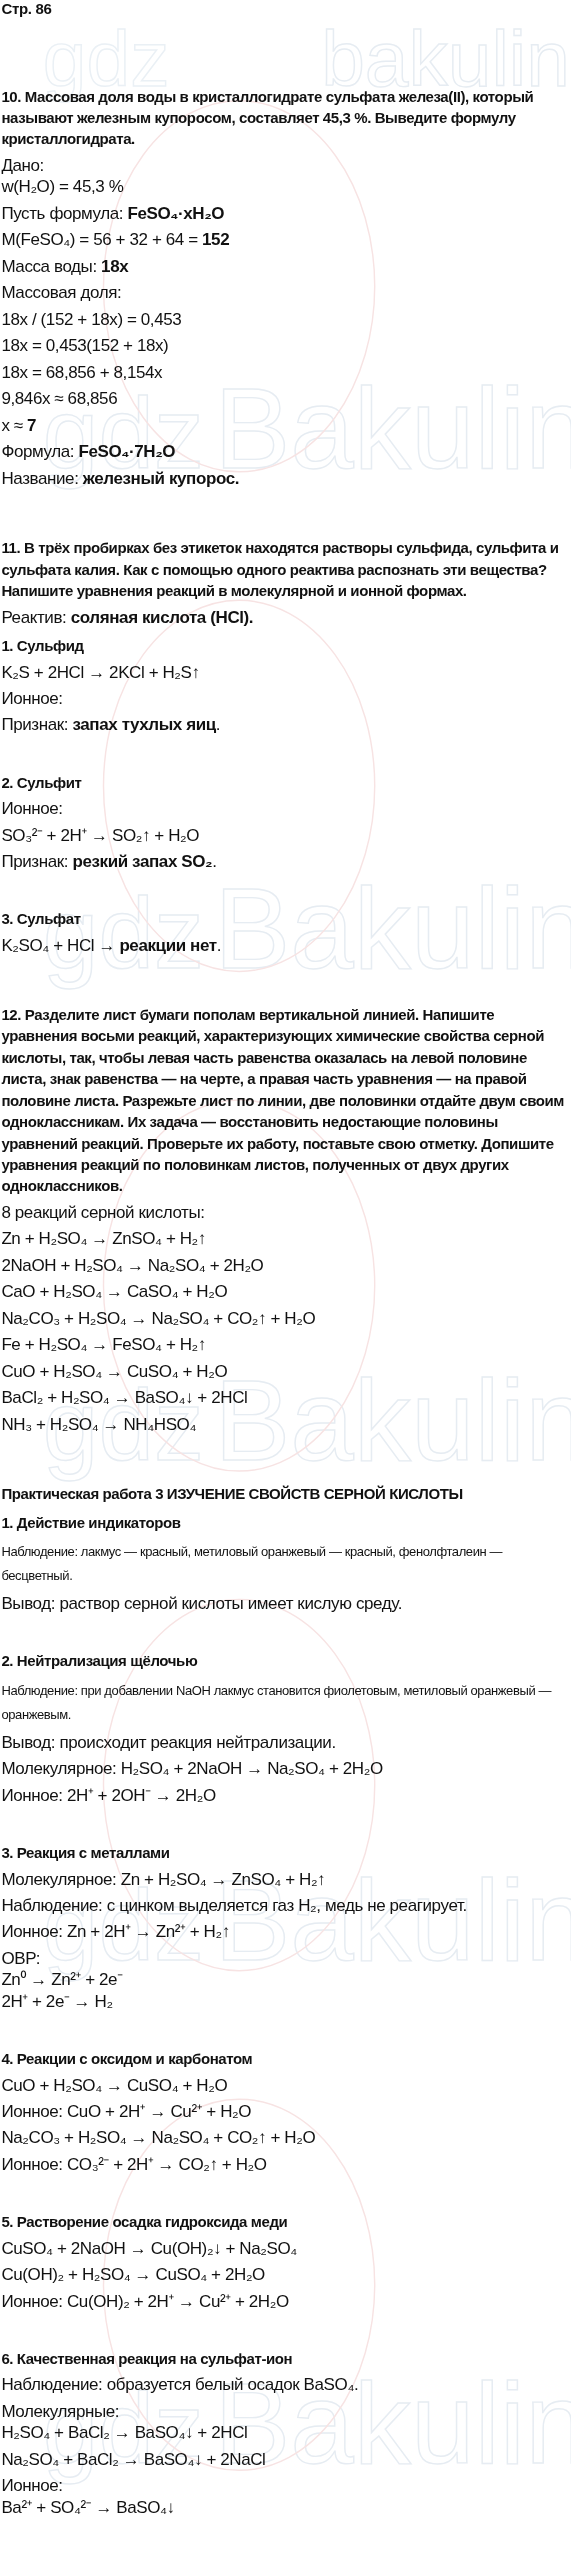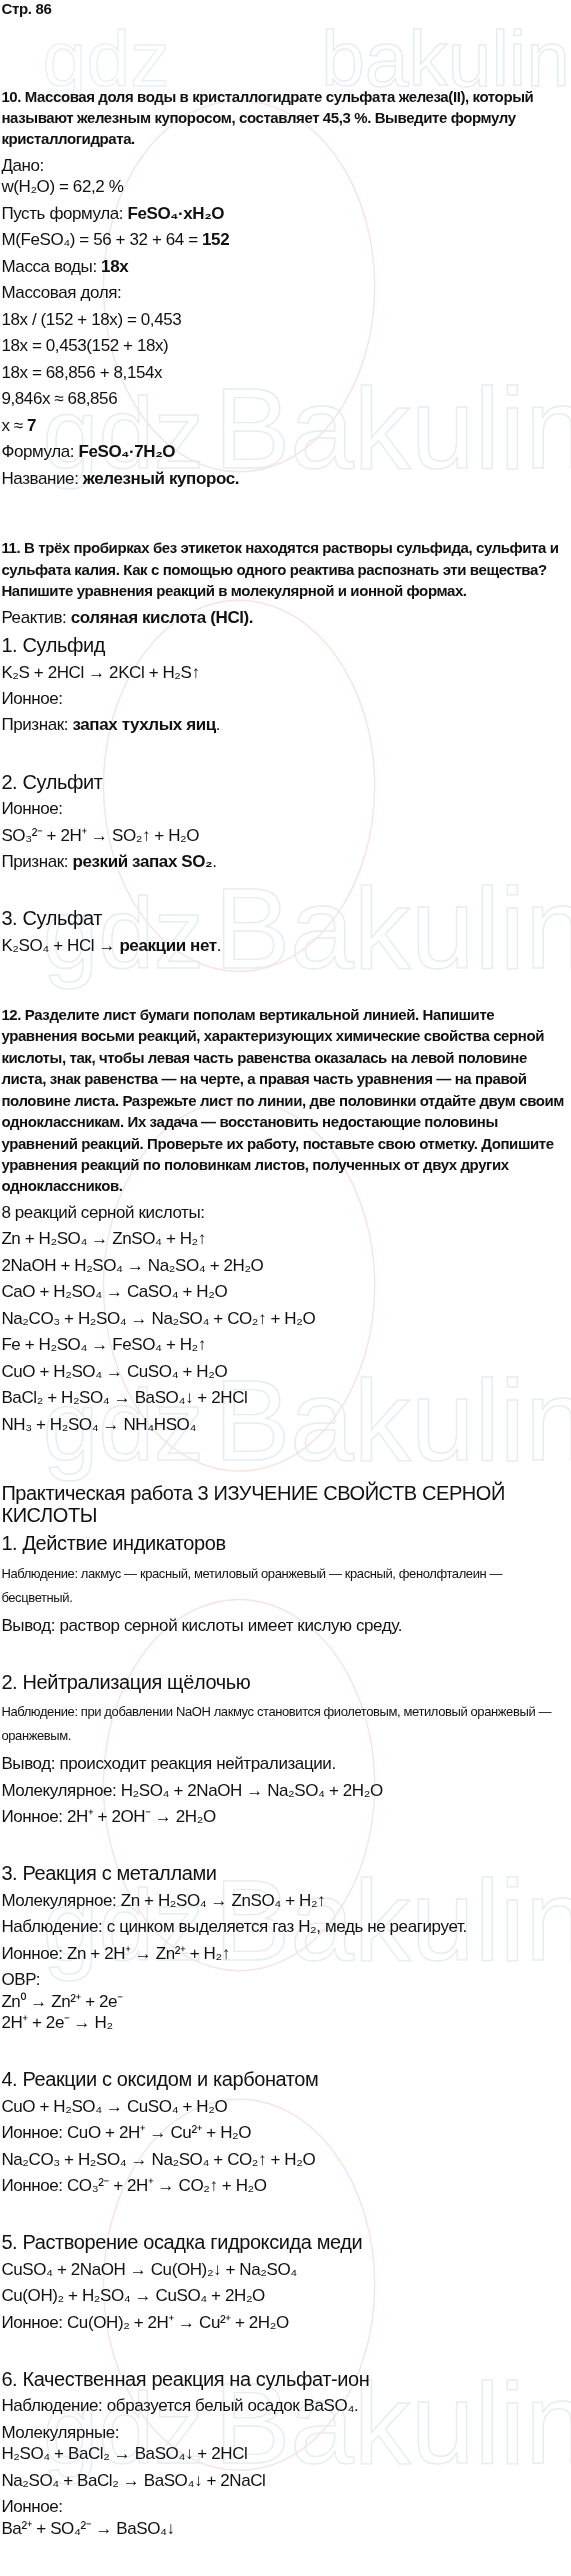--- a/index.html
+++ b/index.html
@@ -19,22 +19,22 @@
   .line {
     font-size: 17px;
     line-height: 18.6px;
     letter-spacing: -0.4px;
     margin: 0 0 7.9px 0;
     white-space: nowrap;
   }
   .tight { margin-bottom: 2.9px; }
   .b { font-weight: bold; }
   .h {
-    font-weight: normal;
-    font-size: 20px;
+    font-weight: bold;
+    font-size: 15px;
     line-height: 21.4px;
     letter-spacing: -0.4px;
     margin: 0 0 7.1px 0;
   }
   .task {
     font-weight: bold;
     font-size: 15px;
     line-height: 21.4px;
     letter-spacing: -0.4px;
     margin: 0 0 7.1px 0;
@@ -78,21 +78,21 @@
   </g>
 </svg>
 
 <div class="page">
 
   <div class="page-num">Стр. 86</div>
 
   <section>
     <div class="task">10. Массовая доля воды в кристаллогидрате сульфата железа(II), который называют железным купоросом, составляет 45,3 %. Выведите формулу кристаллогидрата.</div>
     <div class="line tight">Дано:</div>
-    <div class="line">w(H₂O) = 62,2 %</div>
+    <div class="line">w(H₂O) = 45,3 %</div>
     <div class="line"><span>Пусть формула: </span><span class="b">FeSO₄·xH₂O</span></div>
     <div class="line"><span>M(FeSO₄) = 56 + 32 + 64 = </span><span class="b">152</span></div>
     <div class="line"><span>Масса воды: </span><span class="b">18x</span></div>
     <div class="line">Массовая доля:</div>
     <div class="line">18x / (152 + 18x) = 0,453</div>
     <div class="line">18x = 0,453(152 + 18x)</div>
     <div class="line">18x = 68,856 + 8,154x</div>
     <div class="line">9,846x ≈ 68,856</div>
     <div class="line"><span>x ≈ </span><span class="b">7</span></div>
     <div class="line"><span>Формула: </span><span class="b">FeSO₄·7H₂O</span></div>

